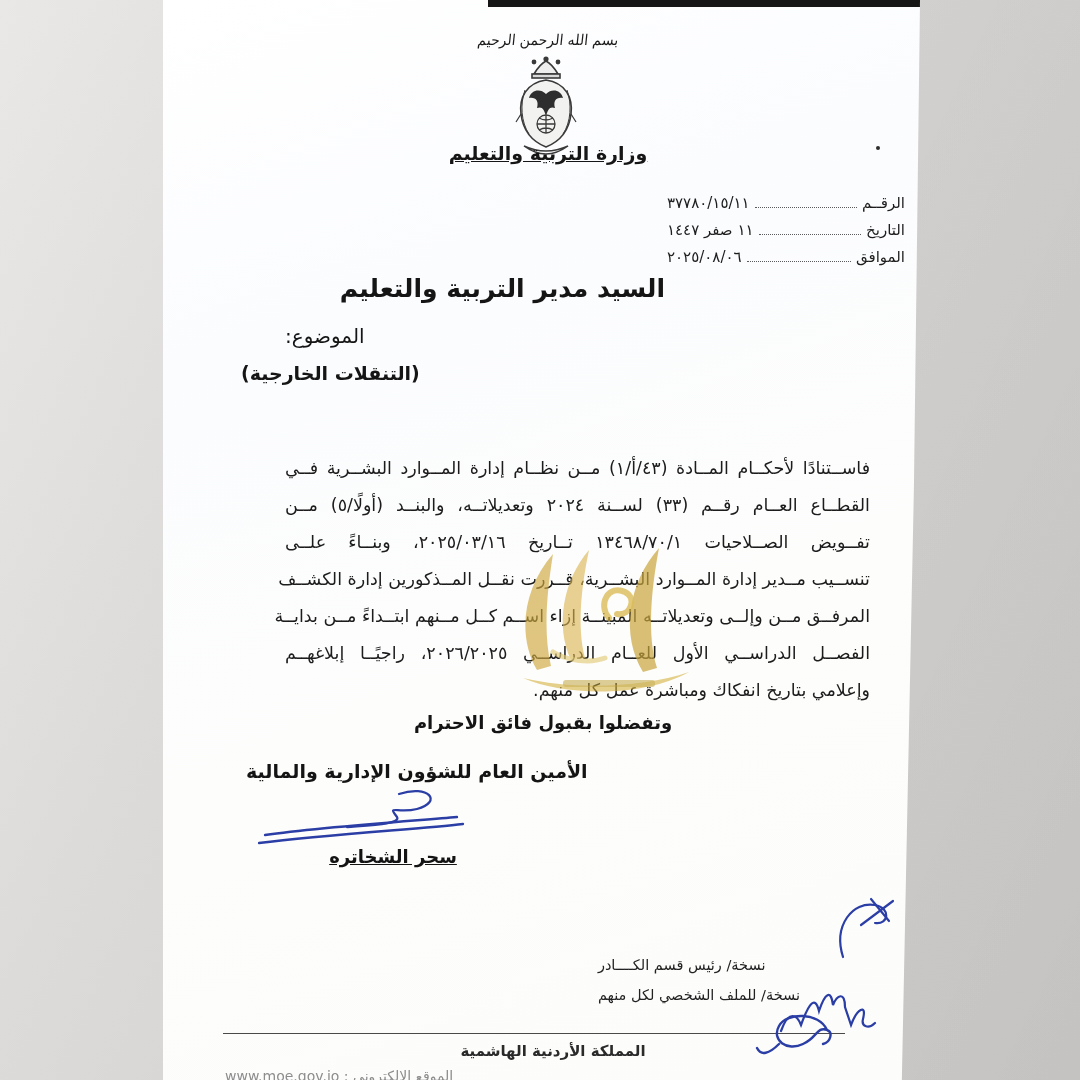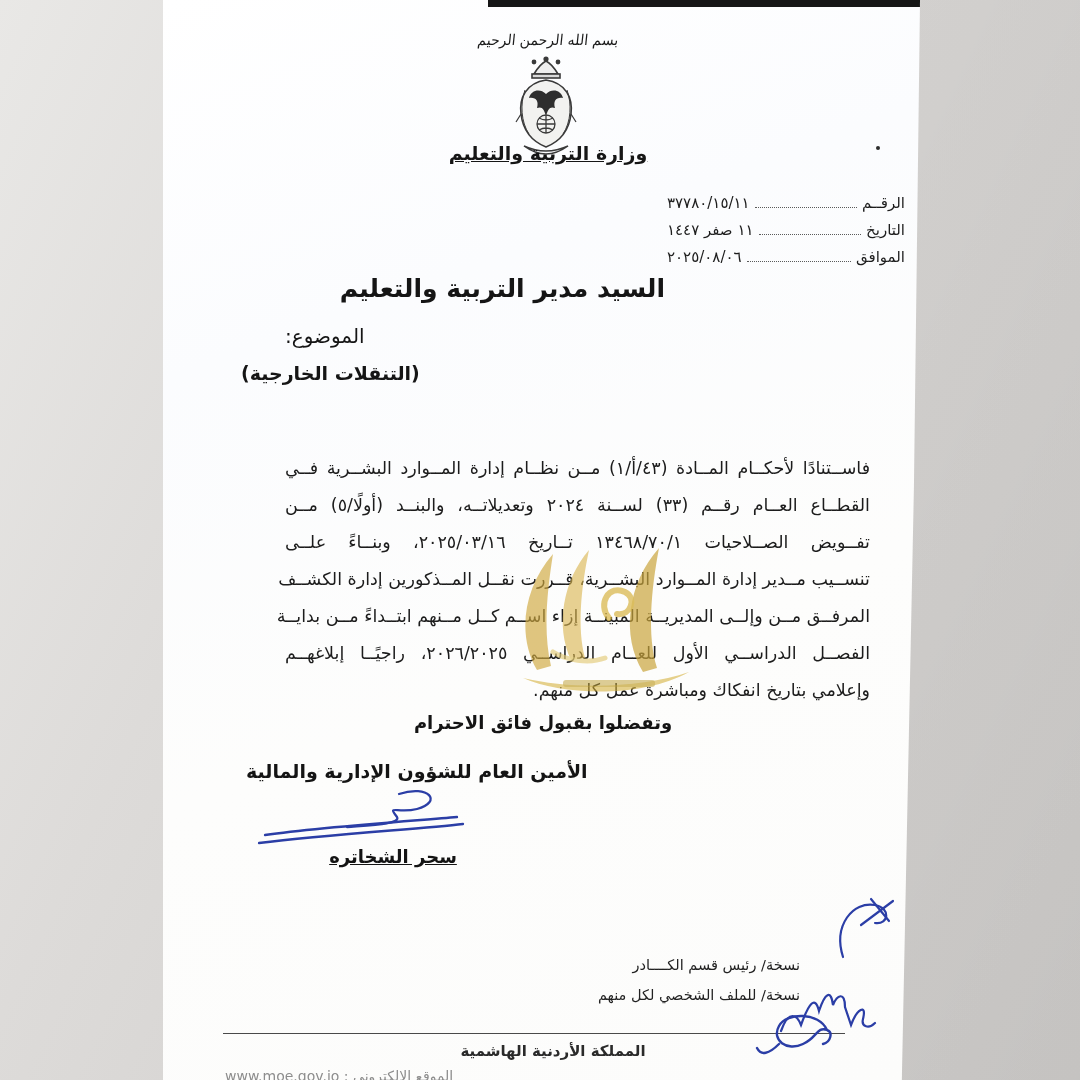--- a/index.html
+++ b/index.html
@@ -43,21 +43,21 @@
   .greeting{top:416px;right:58px;font-size:18px;font-weight:bold;color:#141414;white-space:nowrap;}
 
   .body-block{top:450px;left:122px;width:585px;direction:rtl;color:#1c1c1c;font-size:17.5px;}
   .bline{line-height:37px;white-space:nowrap;text-align:justify;text-align-last:justify;overflow:visible;}
   .bline.last{text-align-last:right;}
 
   .closing{top:712px;left:95px;width:570px;text-align:center;font-size:18px;font-weight:bold;color:#141414;}
   .signer-title{top:760px;left:83px;font-size:19px;font-weight:bold;color:#141414;white-space:nowrap;direction:rtl;}
   .signer-name{top:846px;left:145px;width:170px;text-align:center;font-size:18px;font-weight:bold;color:#141414;white-space:nowrap;text-decoration:underline;}
 
-  .copies{top:950px;right:120px;text-align:right;font-size:14.5px;color:#222;line-height:30px;direction:rtl;}
+  .copies{top:950px;right:120px;text-align:left;font-size:14.5px;color:#222;line-height:30px;direction:rtl;}
 
   .footer-rule{top:1033px;left:60px;width:622px;border-top:1.6px solid #4a4a4a;height:0;}
   .kingdom{top:1042px;left:280px;width:220px;text-align:center;font-size:15px;font-weight:bold;color:#2a2a2a;}
   .weblink{top:1068px;left:62px;font-size:14px;color:#8d8d8d;direction:rtl;white-space:nowrap;}
 
   svg{display:block;}
 </style>
 </head>
 <body>
 
@@ -118,21 +118,21 @@
 
   <div class="abs addressee">السيد مدير التربية والتعليم</div>
   <div class="abs subject-label">الموضوع:</div>
   <div class="abs subject-value">(التنقلات الخارجية)</div>
 
   <div class="abs body-block">
     <div class="bline">فاســتنادًا لأحكــام المــادة (٤٣/أ/١) مــن نظــام إدارة المــوارد البشــرية فــي</div>
     <div class="bline">القطــاع العــام رقــم (٣٣) لســنة ٢٠٢٤ وتعديلاتــه، والبنــد (أولًا/٥) مــن</div>
     <div class="bline">تفــويض الصــلاحيات ١٣٤٦٨/٧٠/١ تــاريخ ٢٠٢٥/٠٣/١٦، وبنــاءً علــى</div>
     <div class="bline">تنســيب مــدير إدارة المــوارد البشــرية، قــررت نقــل المــذكورين إدارة الكشــف</div>
-    <div class="bline">المرفــق مــن وإلــى المديريــة المبينــة إزاء اســم كــل مــنهم ابتــداءً مــن بدايــة</div>
+    <div class="bline">المرفــق مــن وإلــى وتعديلاتــه المبينــة إزاء اســم كــل مــنهم ابتــداءً مــن بدايــة</div>
     <div class="bline">الفصــل الدراســي الأول للعــام الدراســي ٢٠٢٦/٢٠٢٥، راجيًــا إبلاغهــم</div>
     <div class="bline last">وإعلامي بتاريخ انفكاك ومباشرة عمل كل منهم.</div>
   </div>
 
   <div class="abs" style="left:330px;top:540px;width:225px;height:155px;opacity:.82;">
     <svg width="225" height="155" viewBox="0 0 225 155">
       <path d="M44,130 C24,96 30,48 60,14 C54,52 50,92 58,126 Z" fill="#cfa93f" opacity=".8"></path>
       <path d="M78,120 C62,86 70,40 96,10 C88,48 84,88 92,118 Z" fill="#d9b44e" opacity=".75"></path>
       <path d="M150,132 C128,96 134,44 166,8 C158,50 154,96 164,128 Z" fill="#c9a43c" opacity=".85"></path>
       <path d="M116,78 C104,64 116,44 132,52 C144,58 138,76 124,74" stroke="#d4af37" stroke-width="6" fill="none" stroke-linecap="round" opacity=".8"></path>

